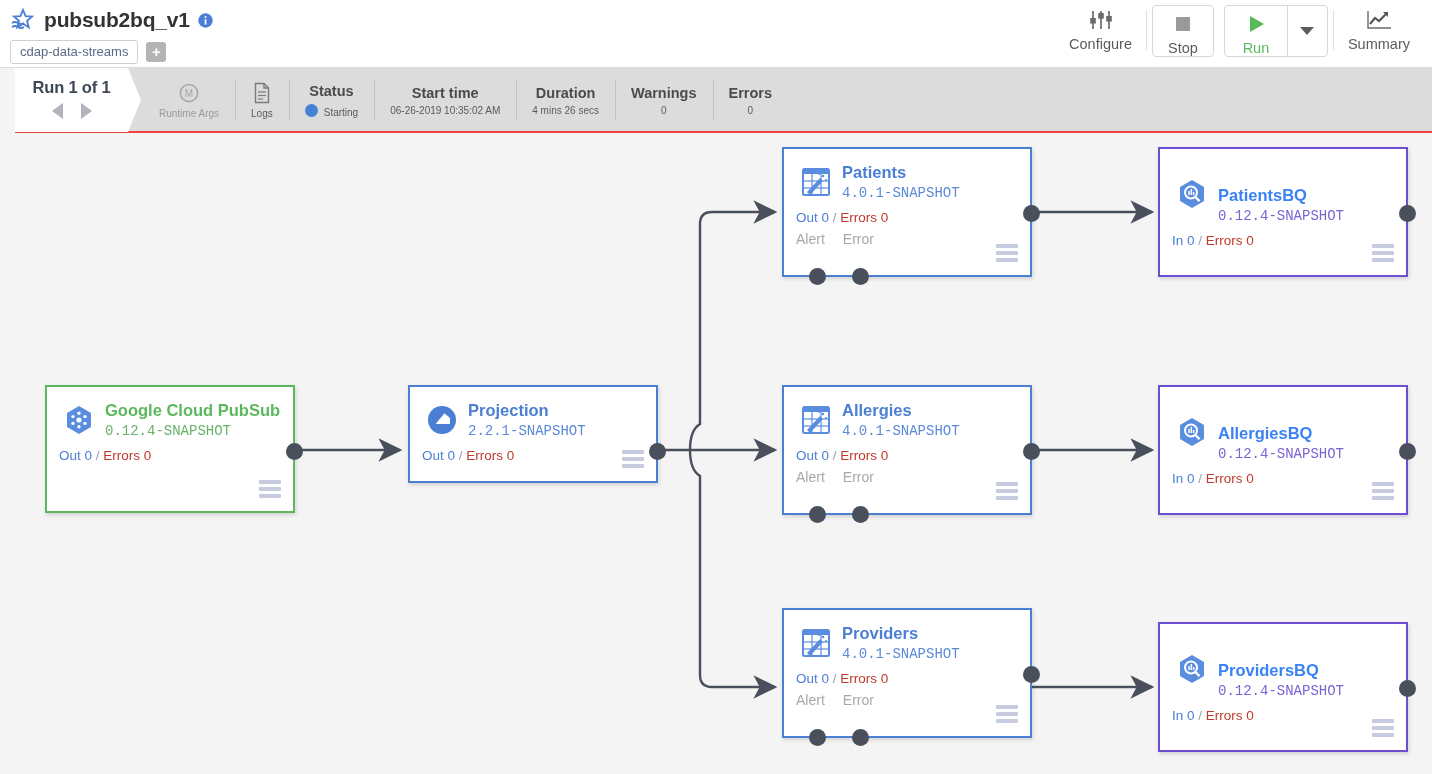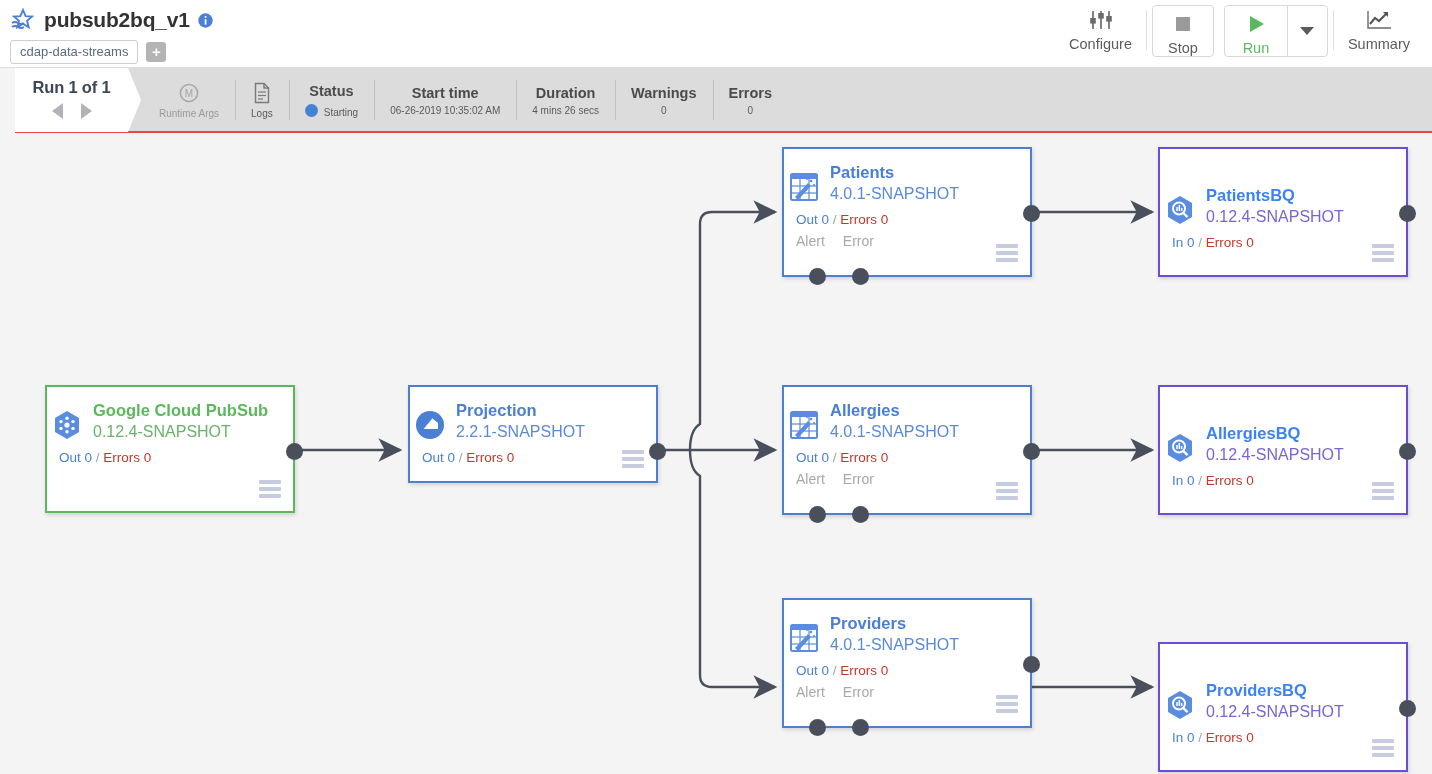--- a/index.html
+++ b/index.html
@@ -117,27 +117,27 @@
   .wires { position: absolute; left: 0; top: 0; width: 1432px; height: 640px; }
 
   
   .node {
     position: absolute; background: #ffffff; border: 2px solid #4a7fd4;
     box-shadow: 1px 2px 4px rgba(0,0,0,0.14);
     width: 250px;
   }
   .node.green { border-color: #5cb85c; }
   .node.purple { border-color: #6c4fd0; }
-  .node-head { display: flex; align-items: flex-end; padding: 14px 10px 0 4px; }
+  .node-head { display: flex; align-items: center; padding: 14px 10px 0 16px; }
   .node-ico { width: 32px; height: 32px; flex: none; margin-right: 10px; }
   .node-texts { overflow: hidden; white-space: nowrap; }
   .node-name { font-size: 16.5px; font-weight: bold; color: #4a7fd4; line-height: 19px; }
   .node.green .node-name { color: #5cb85c; }
   .node.purple .node-name { color: #3b82f6; margin-top: 23px; }
-  .node-ver { font-size: 16px; color: #5a8ad8; margin-top: 3px; }
+  .node-ver { font-size: 14px; color: #5a8ad8; margin-top: 3px; font-family: Liberation Mono, monospace; }
   .node.green .node-ver { color: #69b369; }
   .node.purple .node-ver { color: #7b63d4; }
   .node-metrics { font-size: 13.5px; padding: 9px 0 0 12px; }
   .m-out { color: #4a7fd4; }
   .m-slash { color: #9aa3b0; }
   .m-err { color: #c0392b; }
   .node-ports { display: flex; gap: 18px; padding: 6px 0 0 12px; }
   .port-lbl { font-size: 14px; color: #a8a8a8; }
   .hamburger { position: absolute; right: 12px; bottom: 10px; width: 22px; }
   .hamburger span {
@@ -517,21 +517,21 @@
       <span class="m-err">Errors 0</span>
     </div>
     <span class="hamburger">
         <span></span>
         <span></span>
         <span></span>
       </span>
     <span class="dot" style="right:-10px; top:56px;"></span>
   </div>
 
-  <div class="node" style="left:782px; top:464px; height:130px;">
+  <div class="node" style="left:782px; top:474px; height:130px;">
     <div class="node-head">
       <span class="node-ico">
         <svg width="32" height="32" viewBox="0 0 32 32">
           <rect x="3" y="3" width="26" height="26" rx="1.5" fill="#fff" stroke="#5a8ce0" stroke-width="2"></rect>
           <rect x="3" y="3" width="26" height="5" fill="#5a8ce0"></rect>
           <line x1="3" y1="15" x2="29" y2="15" stroke="#5a8ce0" stroke-width="1.2"></line>
           <line x1="3" y1="22" x2="29" y2="22" stroke="#5a8ce0" stroke-width="1.2"></line>
           <line x1="12" y1="8" x2="12" y2="29" stroke="#5a8ce0" stroke-width="1.2"></line>
           <line x1="21" y1="8" x2="21" y2="29" stroke="#5a8ce0" stroke-width="1.2"></line>
           <path d="M7 26 L20 12 L23 15 L10 29 Z" fill="#5a8ce0"></path>
@@ -557,21 +557,21 @@
     <span class="hamburger">
         <span></span>
         <span></span>
         <span></span>
       </span>
     <span class="dot" style="right:-10px; top:56px;"></span>
     <span class="dot" style="left:25px; bottom:-10px;"></span>
     <span class="dot" style="left:68px; bottom:-10px;"></span>
   </div>
 
-  <div class="node purple" style="left:1158px; top:508px; height:130px;">
+  <div class="node purple" style="left:1158px; top:488px; height:130px;">
     <div class="node-head">
       <span class="node-ico">
         <svg width="32" height="32" viewBox="0 0 32 32">
           <path d="M16 2 L28 9 L28 23 L16 30 L4 23 L4 9 Z" fill="#5a8ce0"></path>
           <circle cx="15" cy="14.5" r="6" fill="none" stroke="#fff" stroke-width="2"></circle>
           <line x1="19.3" y1="19" x2="23.5" y2="23.2" stroke="#fff" stroke-width="2.4"></line>
           <rect x="12.3" y="13" width="1.5" height="4" fill="#fff"></rect>
           <rect x="14.6" y="11" width="1.5" height="6" fill="#fff"></rect>
           <rect x="16.9" y="14" width="1.5" height="3" fill="#fff"></rect>
         </svg>

